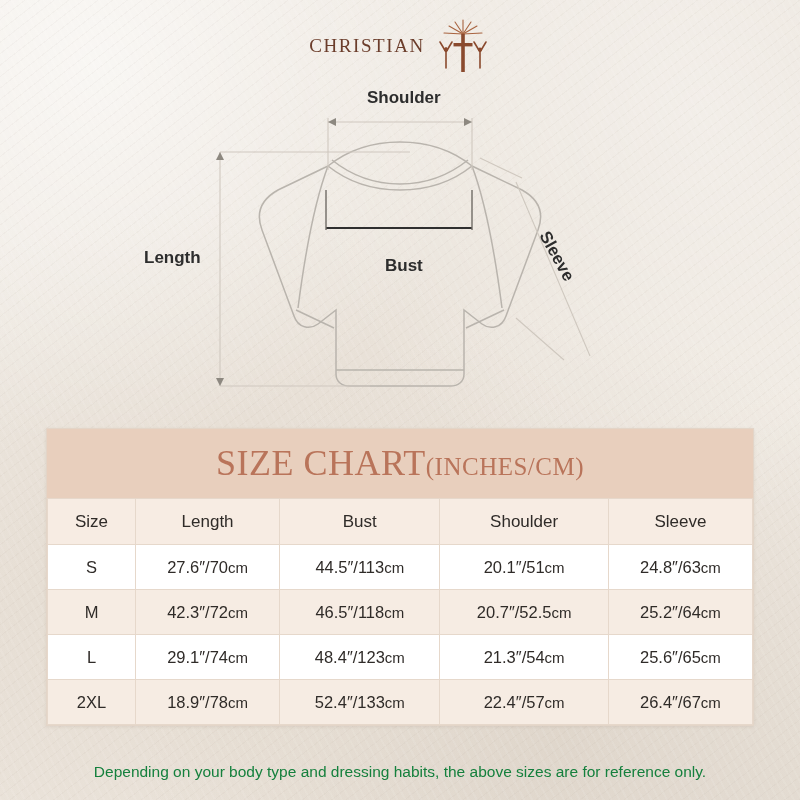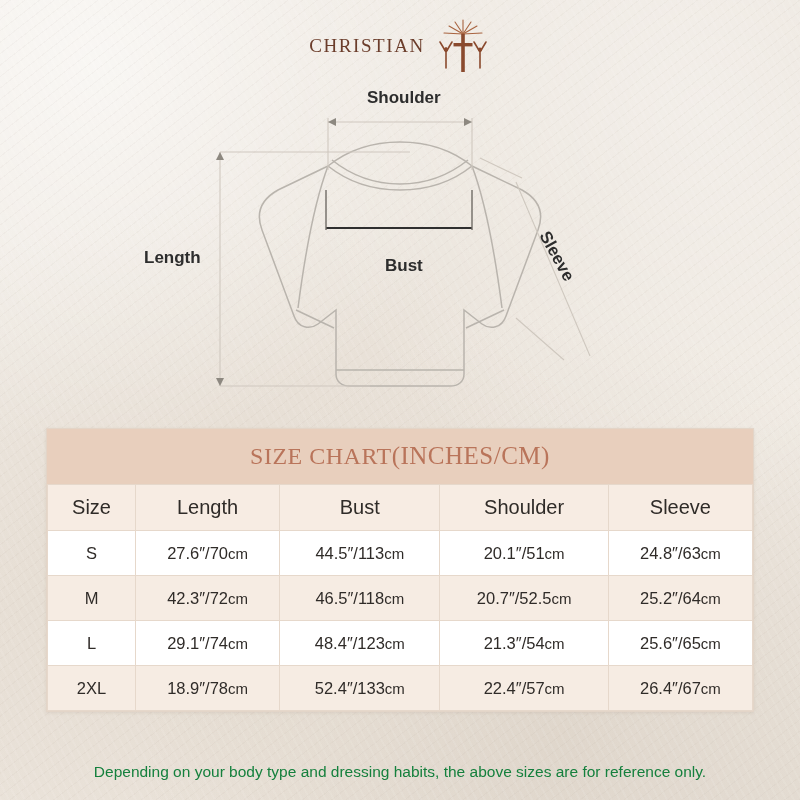--- a/index.html
+++ b/index.html
@@ -85,37 +85,37 @@
     box-shadow: 0 1px 3px rgba(120,100,85,.12);
   }
   .card-title {
     background: #e8cfbd;
     color: #b9745a;
     text-align: center;
     padding: 13px 0 14px;
     font-family: "Liberation Serif", serif;
     letter-spacing: .5px;
   }
-  .card-title .big { font-size: 24px; }
+  .card-title .big { font-size: 36px; }
   .card-title .sm  { font-size: 25px; }
 
   table { width: 100%; border-collapse: collapse; }
   th, td {
     text-align: center;
     font-size: 16.5px;
     color: #2f2b28;
     border: 1px solid #e6d8cb;
     padding: 0;
     height: 45px;
     font-weight: normal;
     white-space: nowrap;
   }
   thead th {
     background: #f7ece3;
-    font-size: 20px;
+    font-size: 17px;
     height: 46px;
   }
   tbody tr:nth-child(odd) td  { background: #ffffff; }
   tbody tr:nth-child(even) td { background: #f6ece3; }
   td.size-cell, th.size-cell { width: 88px; }
   .cm { font-size: 15px; }
 
   .note {
     position: absolute;
     left: 46px; top: 763px;

